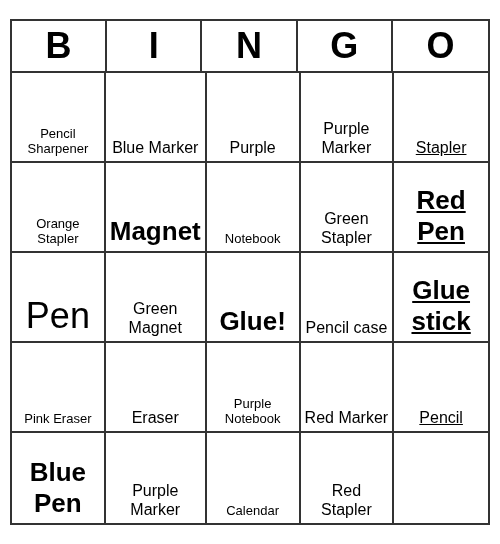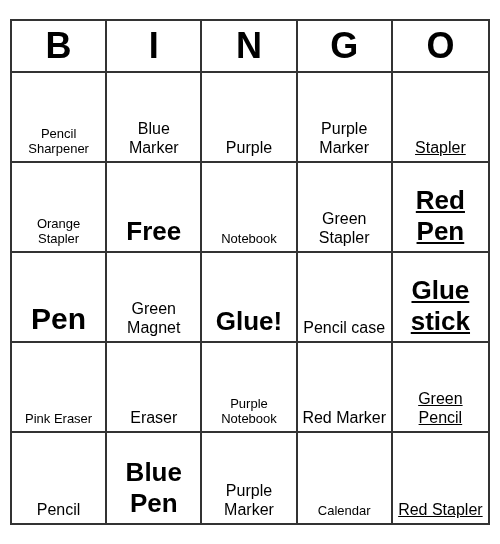--- a/index.html
+++ b/index.html
@@ -52,21 +52,21 @@
     }
     .bingo-cell:nth-child(n+21) {
       border-bottom: none;
     }
     .cell-text {
       line-height: 1.2;
     }
     .text-small { font-size: 13px; }
     .text-medium { font-size: 16px; }
     .text-large { font-size: 26px; font-weight: bold; }
-    .text-xlarge { font-size: 30px; font-weight: bold; }
+    .text-xlarge { font-size: 36px; font-weight: normal; }
   </style>
 </head>
 <body>
 
 <div class="bingo-card">
   <div class="bingo-header">
   <div class="bingo-header-cell">B</div>
       <div class="bingo-header-cell">I</div>
       <div class="bingo-header-cell">N</div>
       <div class="bingo-header-cell">G</div>
@@ -85,21 +85,21 @@
       <div class="bingo-cell">
         <span class="cell-text text-medium">Purple Marker</span>
       </div>
       <div class="bingo-cell">
         <span class="cell-text text-medium">Stapler</span>
       </div>
       <div class="bingo-cell">
         <span class="cell-text text-small">Orange Stapler</span>
       </div>
       <div class="bingo-cell">
-        <span class="cell-text text-large">Free</span>
+        <span class="cell-text text-large">Magnet</span>
       </div>
       <div class="bingo-cell">
         <span class="cell-text text-small">Notebook</span>
       </div>
       <div class="bingo-cell">
         <span class="cell-text text-medium">Green Stapler</span>
       </div>
       <div class="bingo-cell">
         <span class="cell-text text-large">Red Pen</span>
       </div>
@@ -124,23 +124,20 @@
       <div class="bingo-cell">
         <span class="cell-text text-medium">Eraser</span>
       </div>
       <div class="bingo-cell">
         <span class="cell-text text-small">Purple Notebook</span>
       </div>
       <div class="bingo-cell">
         <span class="cell-text text-medium">Red Marker</span>
       </div>
       <div class="bingo-cell">
-        <span class="cell-text text-medium">Green Pencil</span>
-      </div>
-      <div class="bingo-cell">
         <span class="cell-text text-medium">Pencil</span>
       </div>
       <div class="bingo-cell">
         <span class="cell-text text-large">Blue Pen</span>
       </div>
       <div class="bingo-cell">
         <span class="cell-text text-medium">Purple Marker</span>
       </div>
       <div class="bingo-cell">
         <span class="cell-text text-small">Calendar</span>

